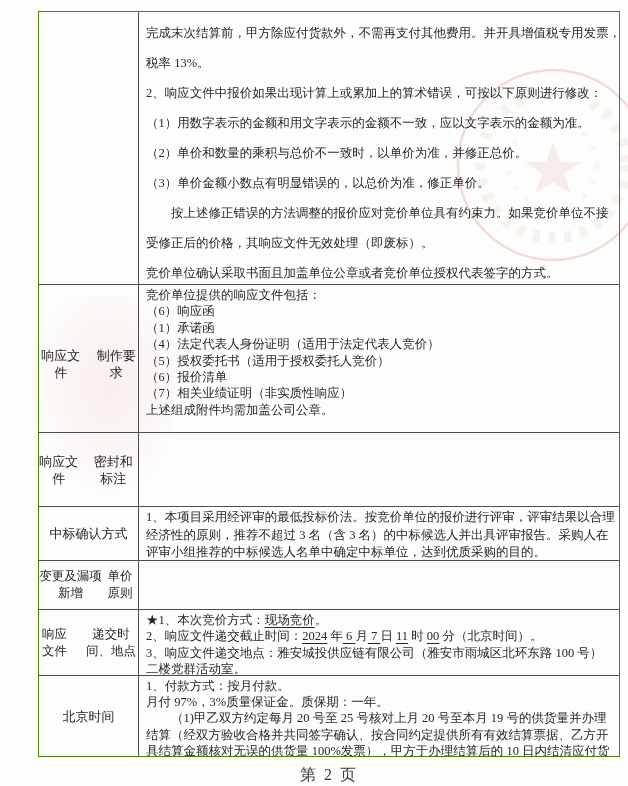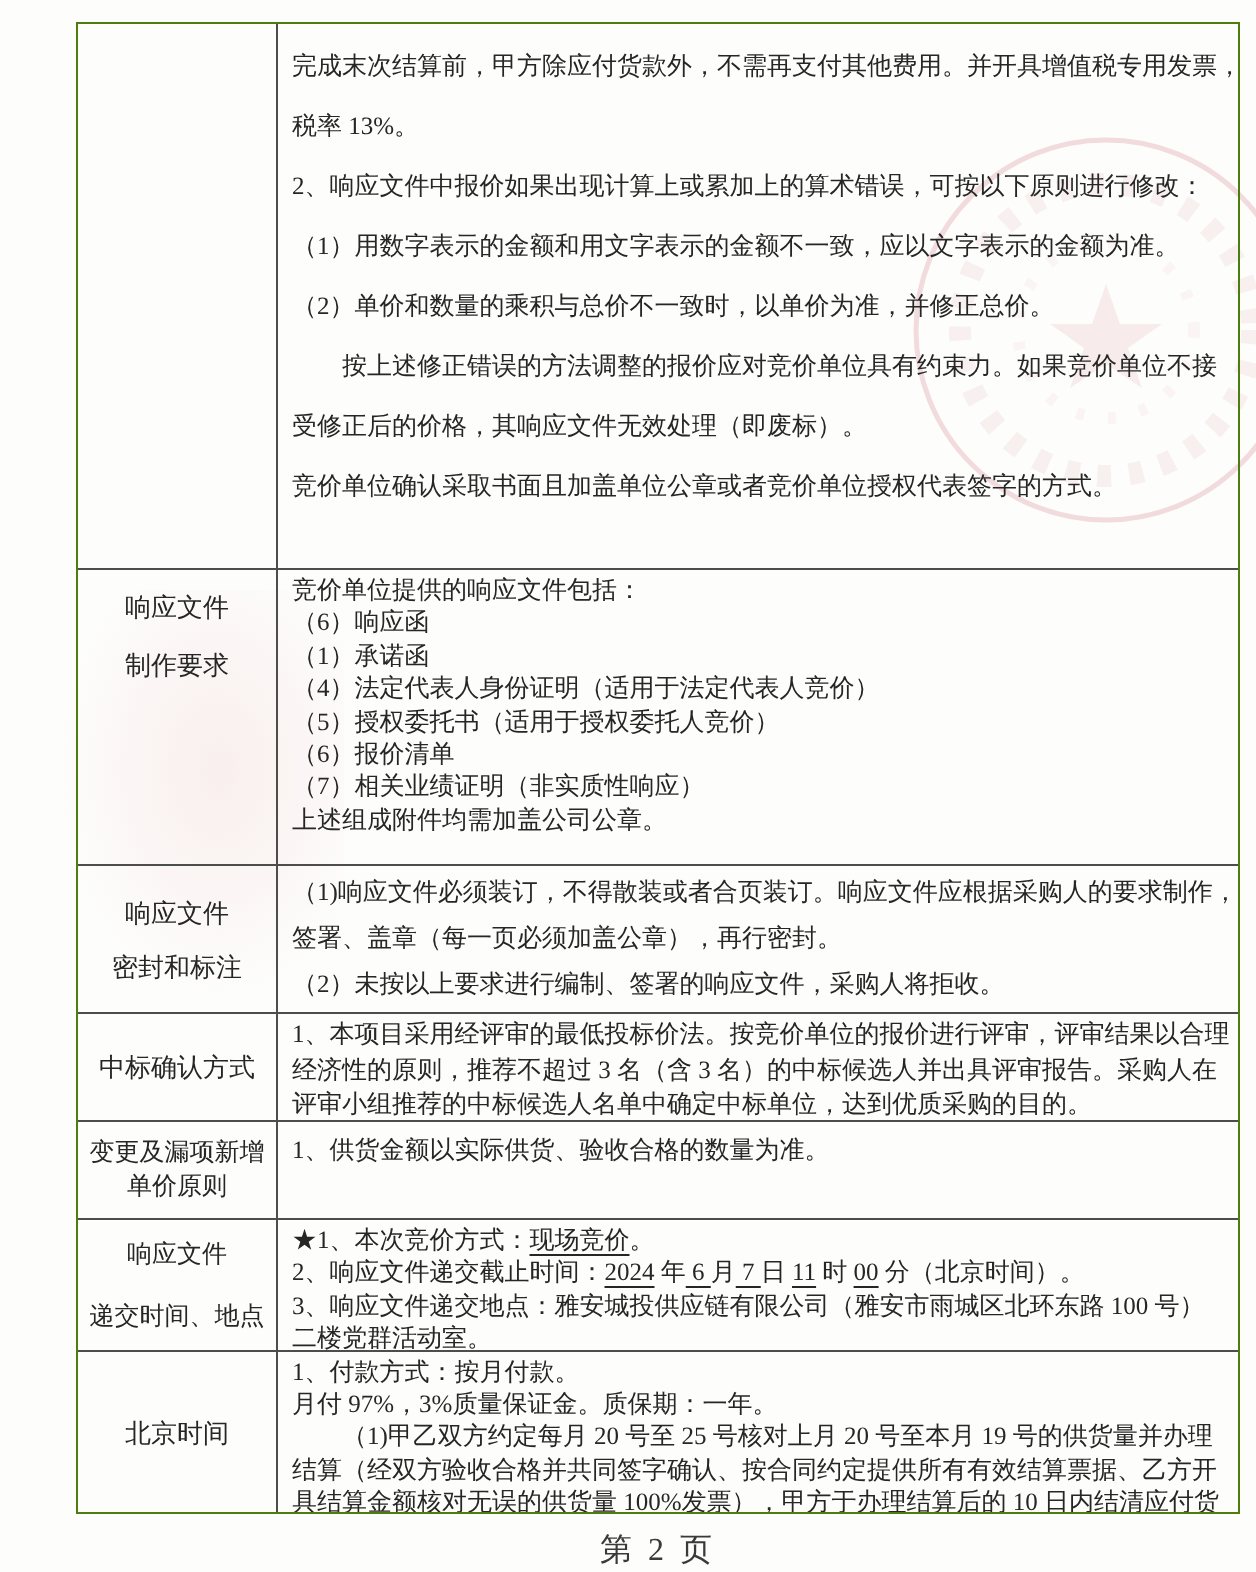--- a/index.html
+++ b/index.html
@@ -9,21 +9,21 @@
     font-family:"Liberation Serif","DejaVu Serif",serif;
   }
   .doc-table{
     position:absolute;left:38px;top:11px;width:582px;
     border:1px solid #4d7c0f;box-sizing:border-box;background:transparent;
   }
   .row{display:flex;box-sizing:border-box;border-bottom:1px solid #4d4d4d;}
   .row:last-child{border-bottom:none;}
   .label-cell{
     width:100px;flex:0 0 100px;border-right:1px solid #4d4d4d;box-sizing:border-box;
-    display:flex;flex-direction:column;align-items:center;justify-content:center;
+    display:flex;flex-direction:row;align-items:center;justify-content:center;
     font-size:13px;text-align:center;line-height:17px;
   }
   .content-cell{flex:1;padding:2px 2px 0 7px;font-size:12.5px;box-sizing:border-box;overflow:hidden;}
   .line{white-space:pre;}
   .u{text-decoration:underline;text-underline-offset:3px;}
   
   .r1{height:273px;} .r1 .content-cell{padding-top:6px;} .r1 .line{line-height:30px;}
   .r2{height:148px;} .r2 .line{line-height:16.4px;}
   .r2 .label-cell{justify-content:flex-start;padding-top:10px;gap:12px;}
   .r3{height:74px;}  .r3 .line{line-height:23px;} .r3 .label-cell{gap:10px;}
@@ -59,20 +59,21 @@
 <div class="doc-table">
 
   <div class="row r1">
     <div class="label-cell"></div>
     <div class="content-cell">
       <div class="line">完成末次结算前，甲方除应付货款外，不需再支付其他费用。并开具增值税专用发票，</div>
       <div class="line">税率 13%。</div>
       <div class="line">2、响应文件中报价如果出现计算上或累加上的算术错误，可按以下原则进行修改：</div>
       <div class="line">（1）用数字表示的金额和用文字表示的金额不一致，应以文字表示的金额为准。</div>
       <div class="line">（2）单价和数量的乘积与总价不一致时，以单价为准，并修正总价。</div>
+      <div class="line">（3）单价金额小数点有明显错误的，以总价为准，修正单价。</div>
       <div class="line">　　按上述修正错误的方法调整的报价应对竞价单位具有约束力。如果竞价单位不接</div>
       <div class="line">受修正后的价格，其响应文件无效处理（即废标）。</div>
       <div class="line">竞价单位确认采取书面且加盖单位公章或者竞价单位授权代表签字的方式。</div>
     </div>
   </div>
 
   <div class="row r2">
     <div class="label-cell">
       <div>响应文件</div>
       <div>制作要求</div>
@@ -87,45 +88,37 @@
       <div class="line">（7）相关业绩证明（非实质性响应）</div>
       <div class="line">上述组成附件均需加盖公司公章。</div>
     </div>
   </div>
 
   <div class="row r3">
     <div class="label-cell">
       <div>响应文件</div>
       <div>密封和标注</div>
     </div>
-    <div class="content-cell">
-      <div class="line">（1)响应文件必须装订，不得散装或者合页装订。响应文件应根据采购人的要求制作，</div>
-      <div class="line">签署、盖章（每一页必须加盖公章），再行密封。</div>
-      <div class="line">（2）未按以上要求进行编制、签署的响应文件，采购人将拒收。</div>
-    </div>
   </div>
 
   <div class="row r4">
     <div class="label-cell">
       <div>中标确认方式</div>
     </div>
     <div class="content-cell">
       <div class="line">1、本项目采用经评审的最低投标价法。按竞价单位的报价进行评审，评审结果以合理</div>
       <div class="line">经济性的原则，推荐不超过 3 名（含 3 名）的中标候选人并出具评审报告。采购人在</div>
       <div class="line">评审小组推荐的中标候选人名单中确定中标单位，达到优质采购的目的。</div>
     </div>
   </div>
 
   <div class="row r5">
     <div class="label-cell">
       <div>变更及漏项新增</div>
       <div>单价原则</div>
-    </div>
-    <div class="content-cell">
-      <div class="line">1、供货金额以实际供货、验收合格的数量为准。</div>
     </div>
   </div>
 
   <div class="row r6">
     <div class="label-cell">
       <div>响应文件</div>
       <div>递交时间、地点</div>
     </div>
     <div class="content-cell">
       <div class="line"><span>★1、本次竞价方式：</span><span class="u">现场竞价</span><span>。</span></div>

